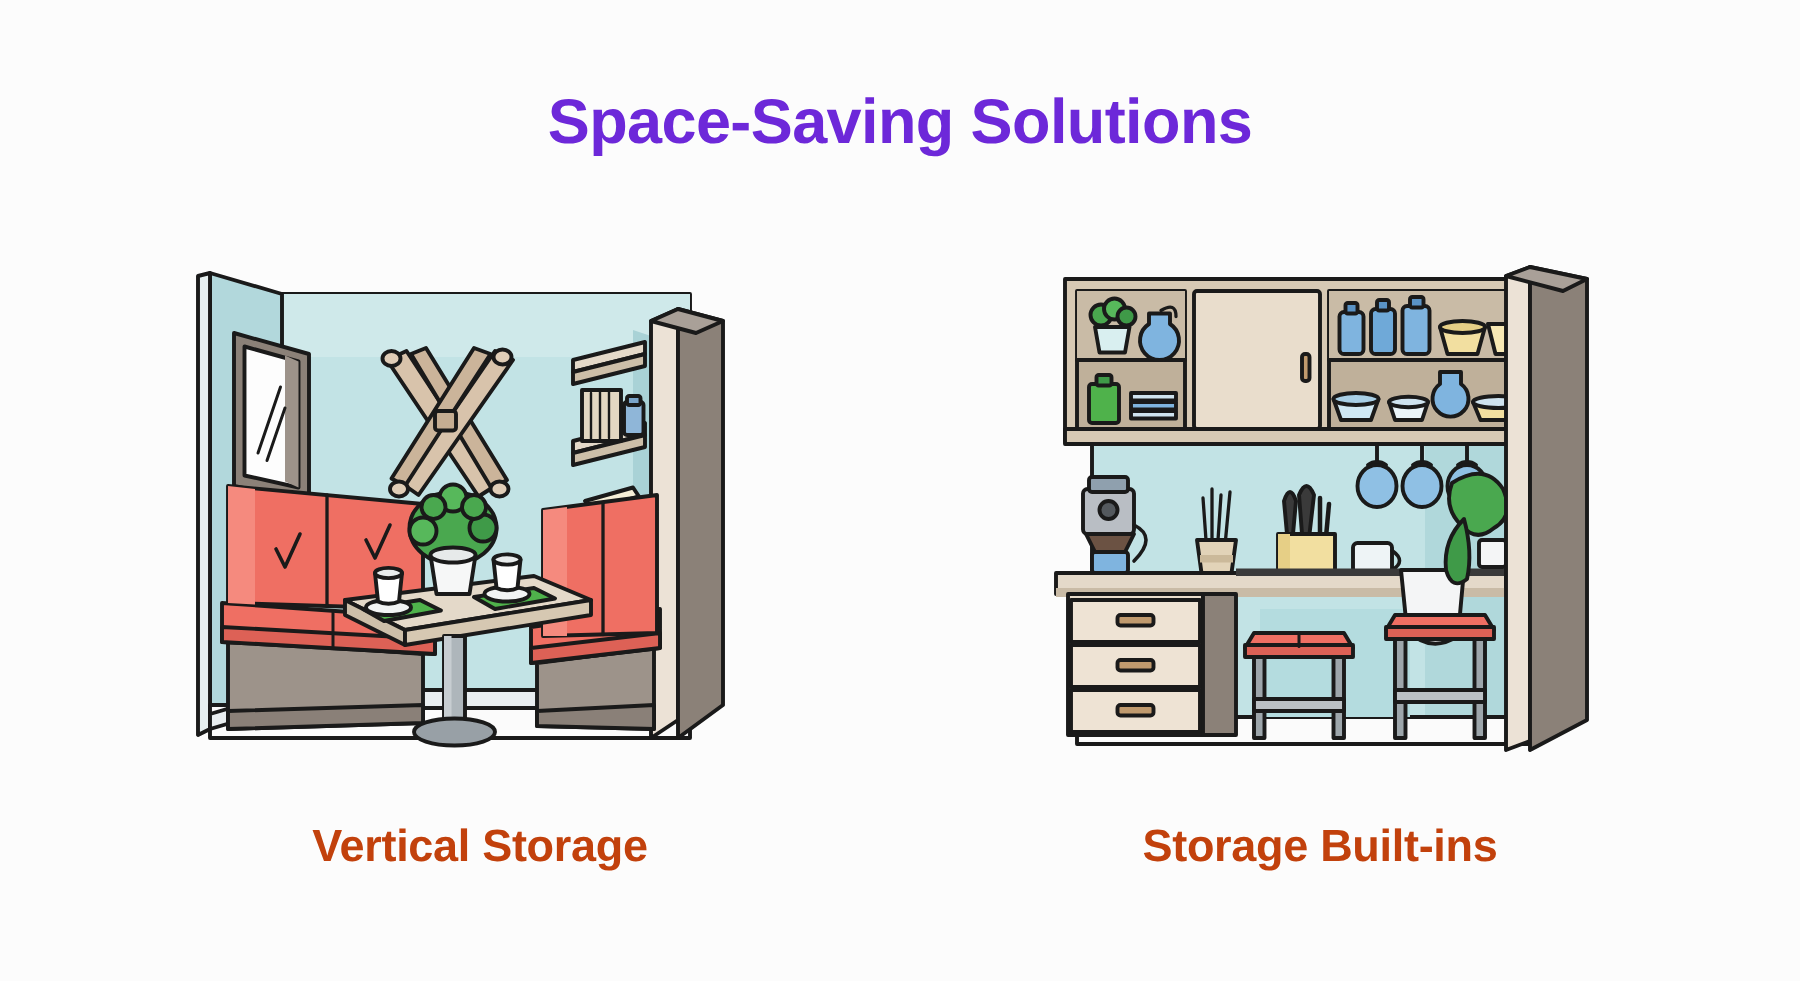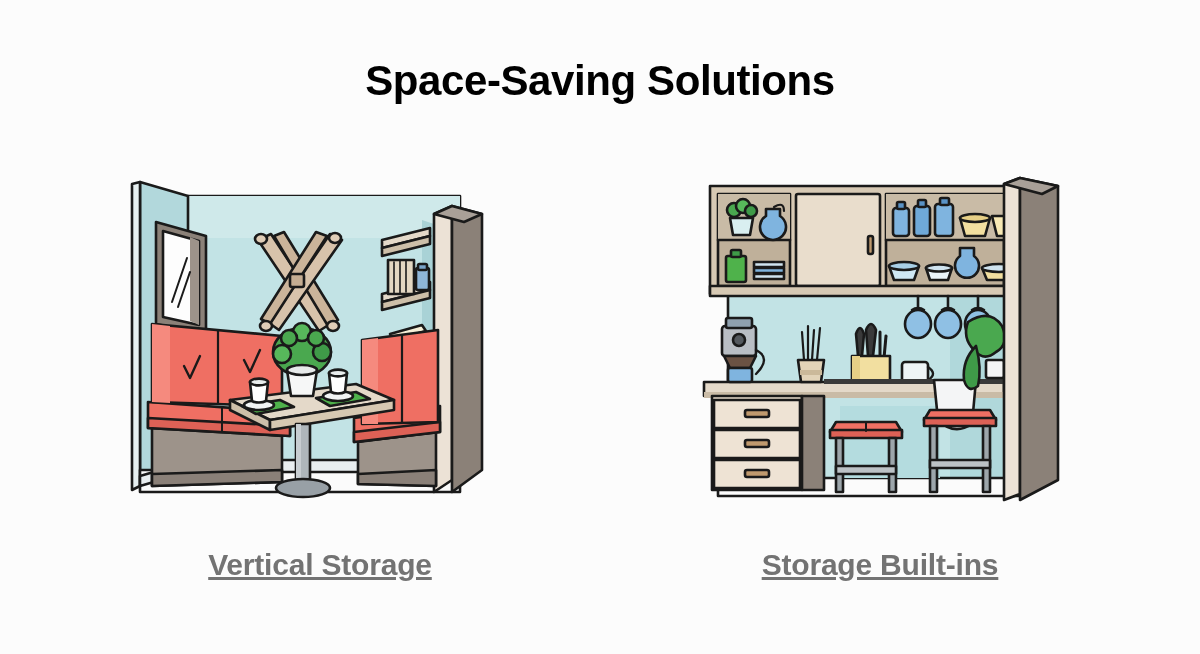--- a/index.html
+++ b/index.html
@@ -20,21 +20,21 @@
     background: #fcfcfc;
     display: flex;
     flex-direction: column;
     align-items: center;
   }
   .page-title {
     margin-top: 58px;
     font-size: 42px;
     font-weight: 700;
     letter-spacing: -0.4px;
-    color: #000000;
+    color: #6d28d9;
     text-align: center;
     line-height: 1.1;
   }
   .panels {
     margin-top: 42px;
     width: 1200px;
     display: flex;
     justify-content: center;
     align-items: flex-start;
     gap: 180px;
@@ -49,23 +49,22 @@
     height: 330px;
     display: flex;
     align-items: flex-end;
     justify-content: center;
   }
   .panel-caption {
     margin-top: 44px;
     font-size: 30px;
     font-weight: 700;
     letter-spacing: -0.2px;
-    color: #737373;
+    color: #c2410c;
     text-align: center;
-    text-decoration: underline;
   }
   svg { display: block; overflow: visible; }
 </style>
 </head>
 <body>
 
 <div class="page">
 
   <h1 class="page-title">Space-Saving Solutions</h1>
 

